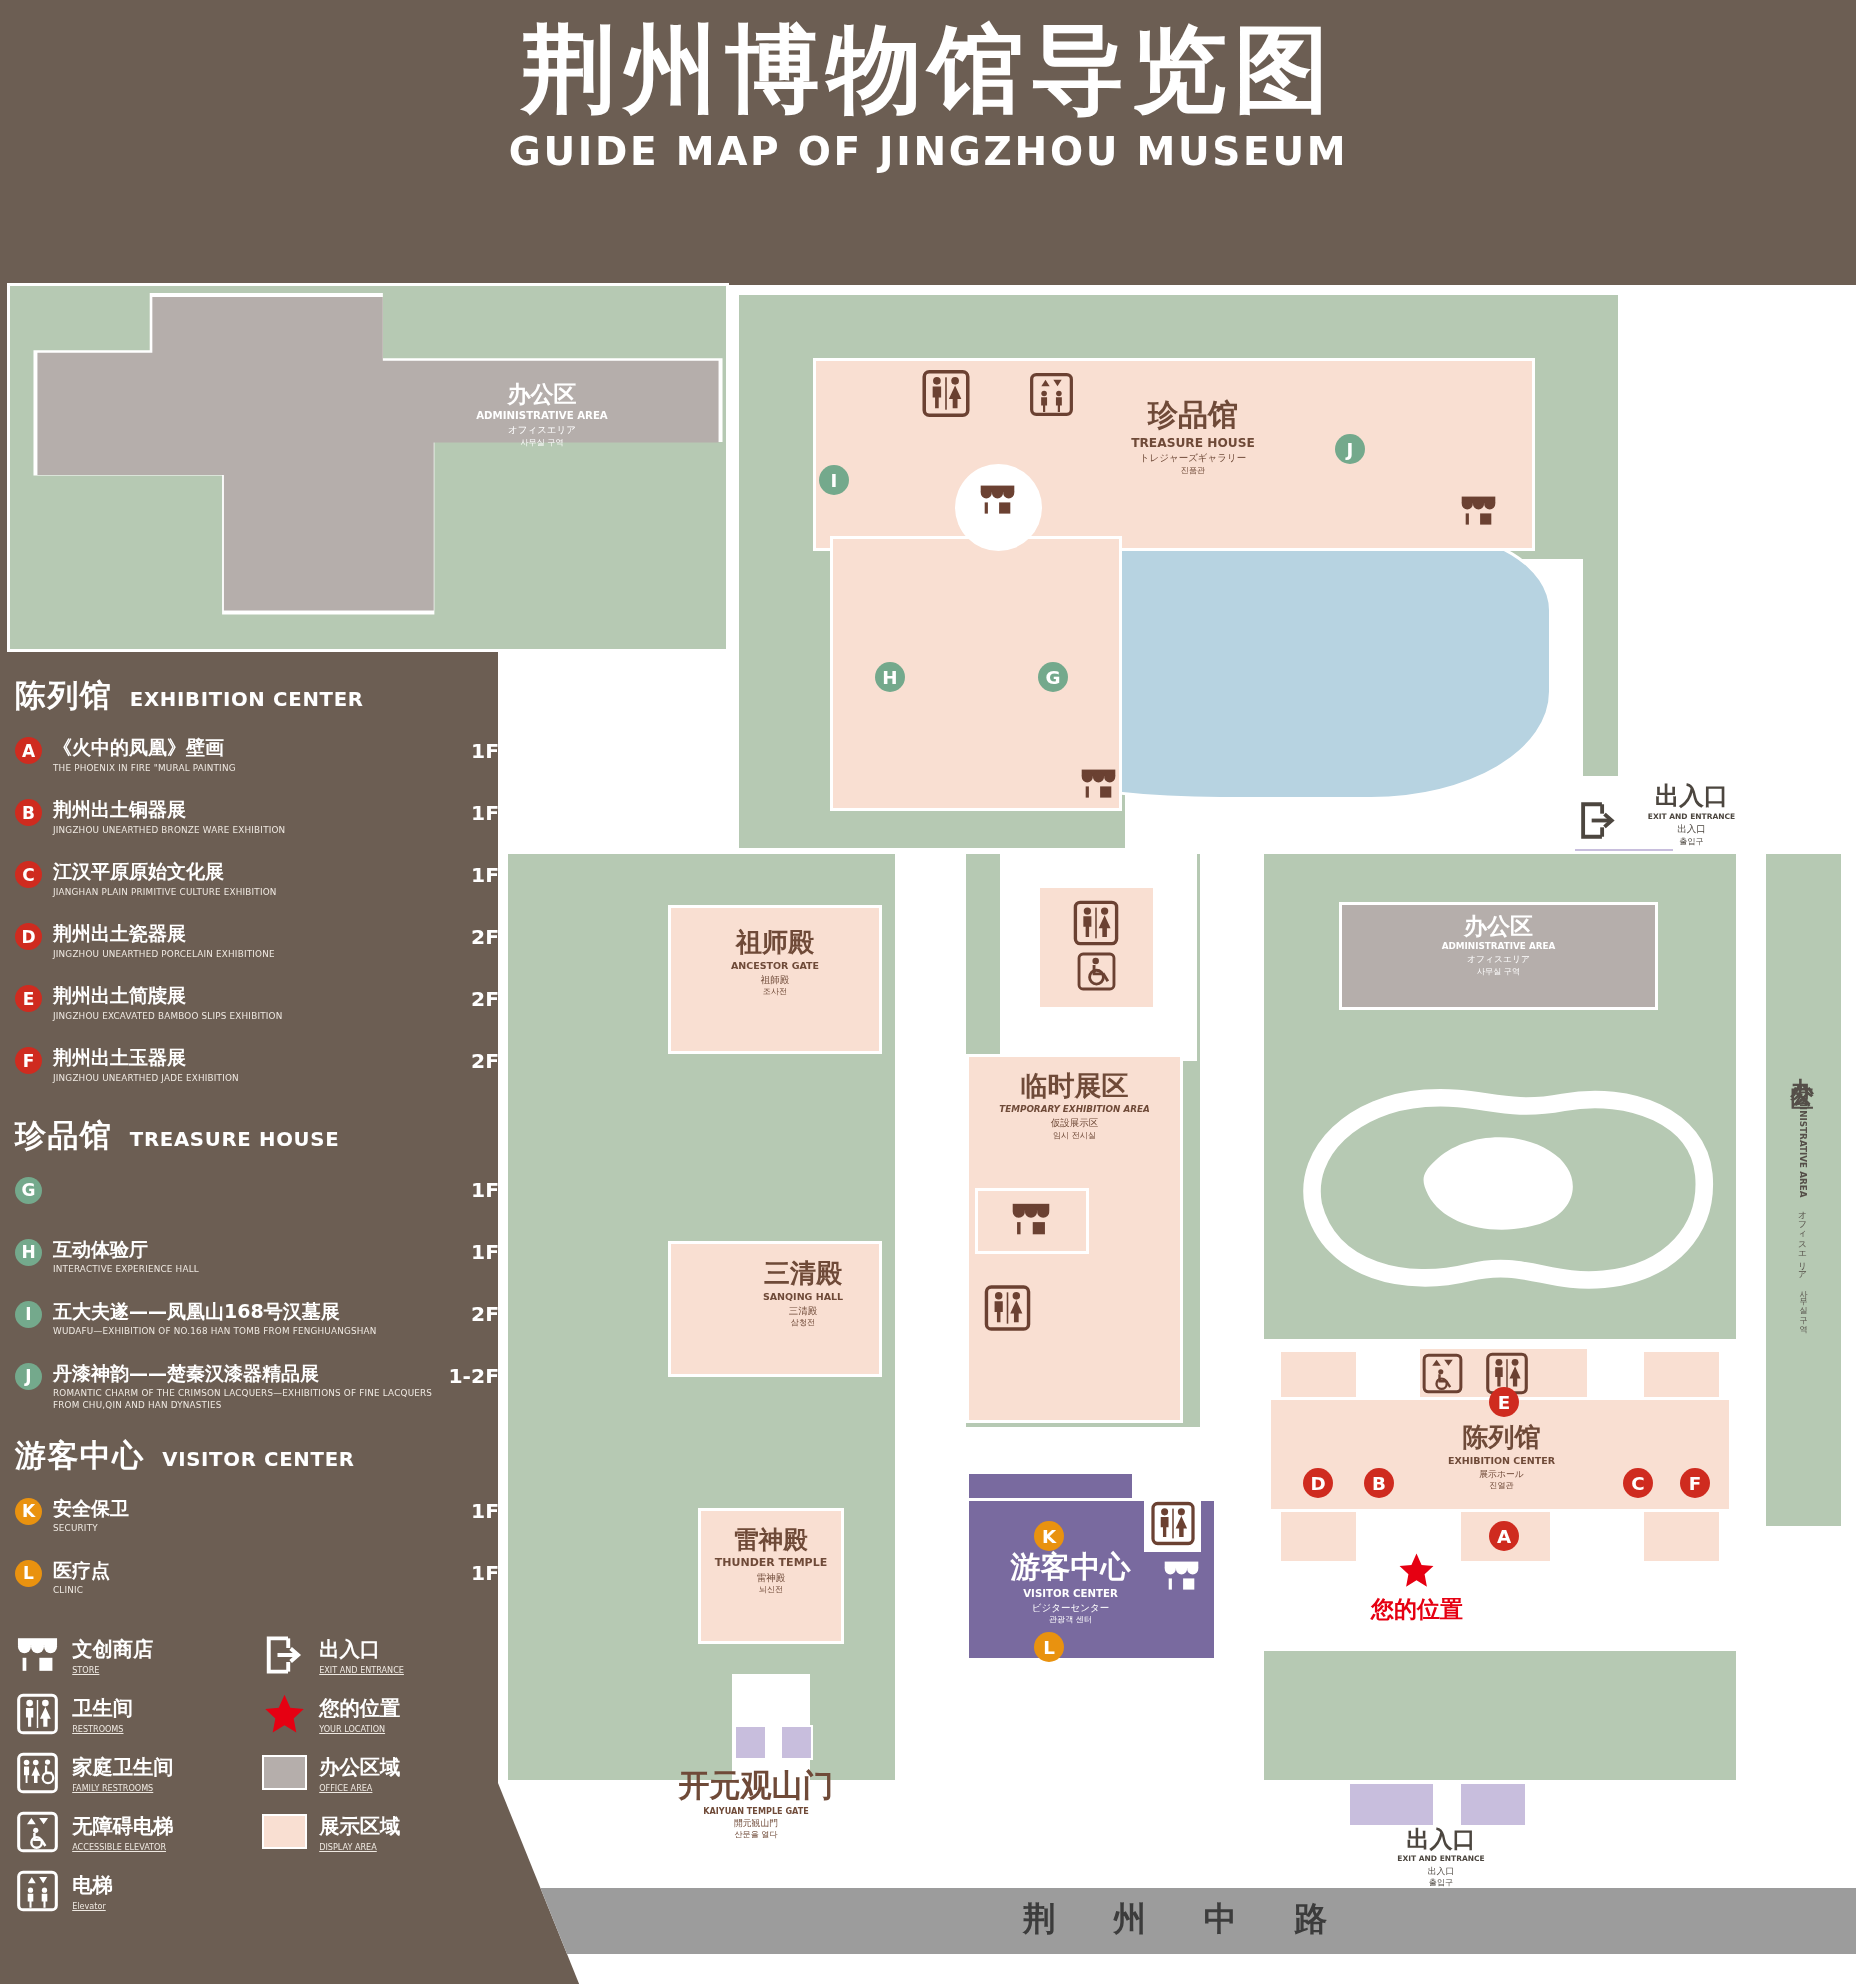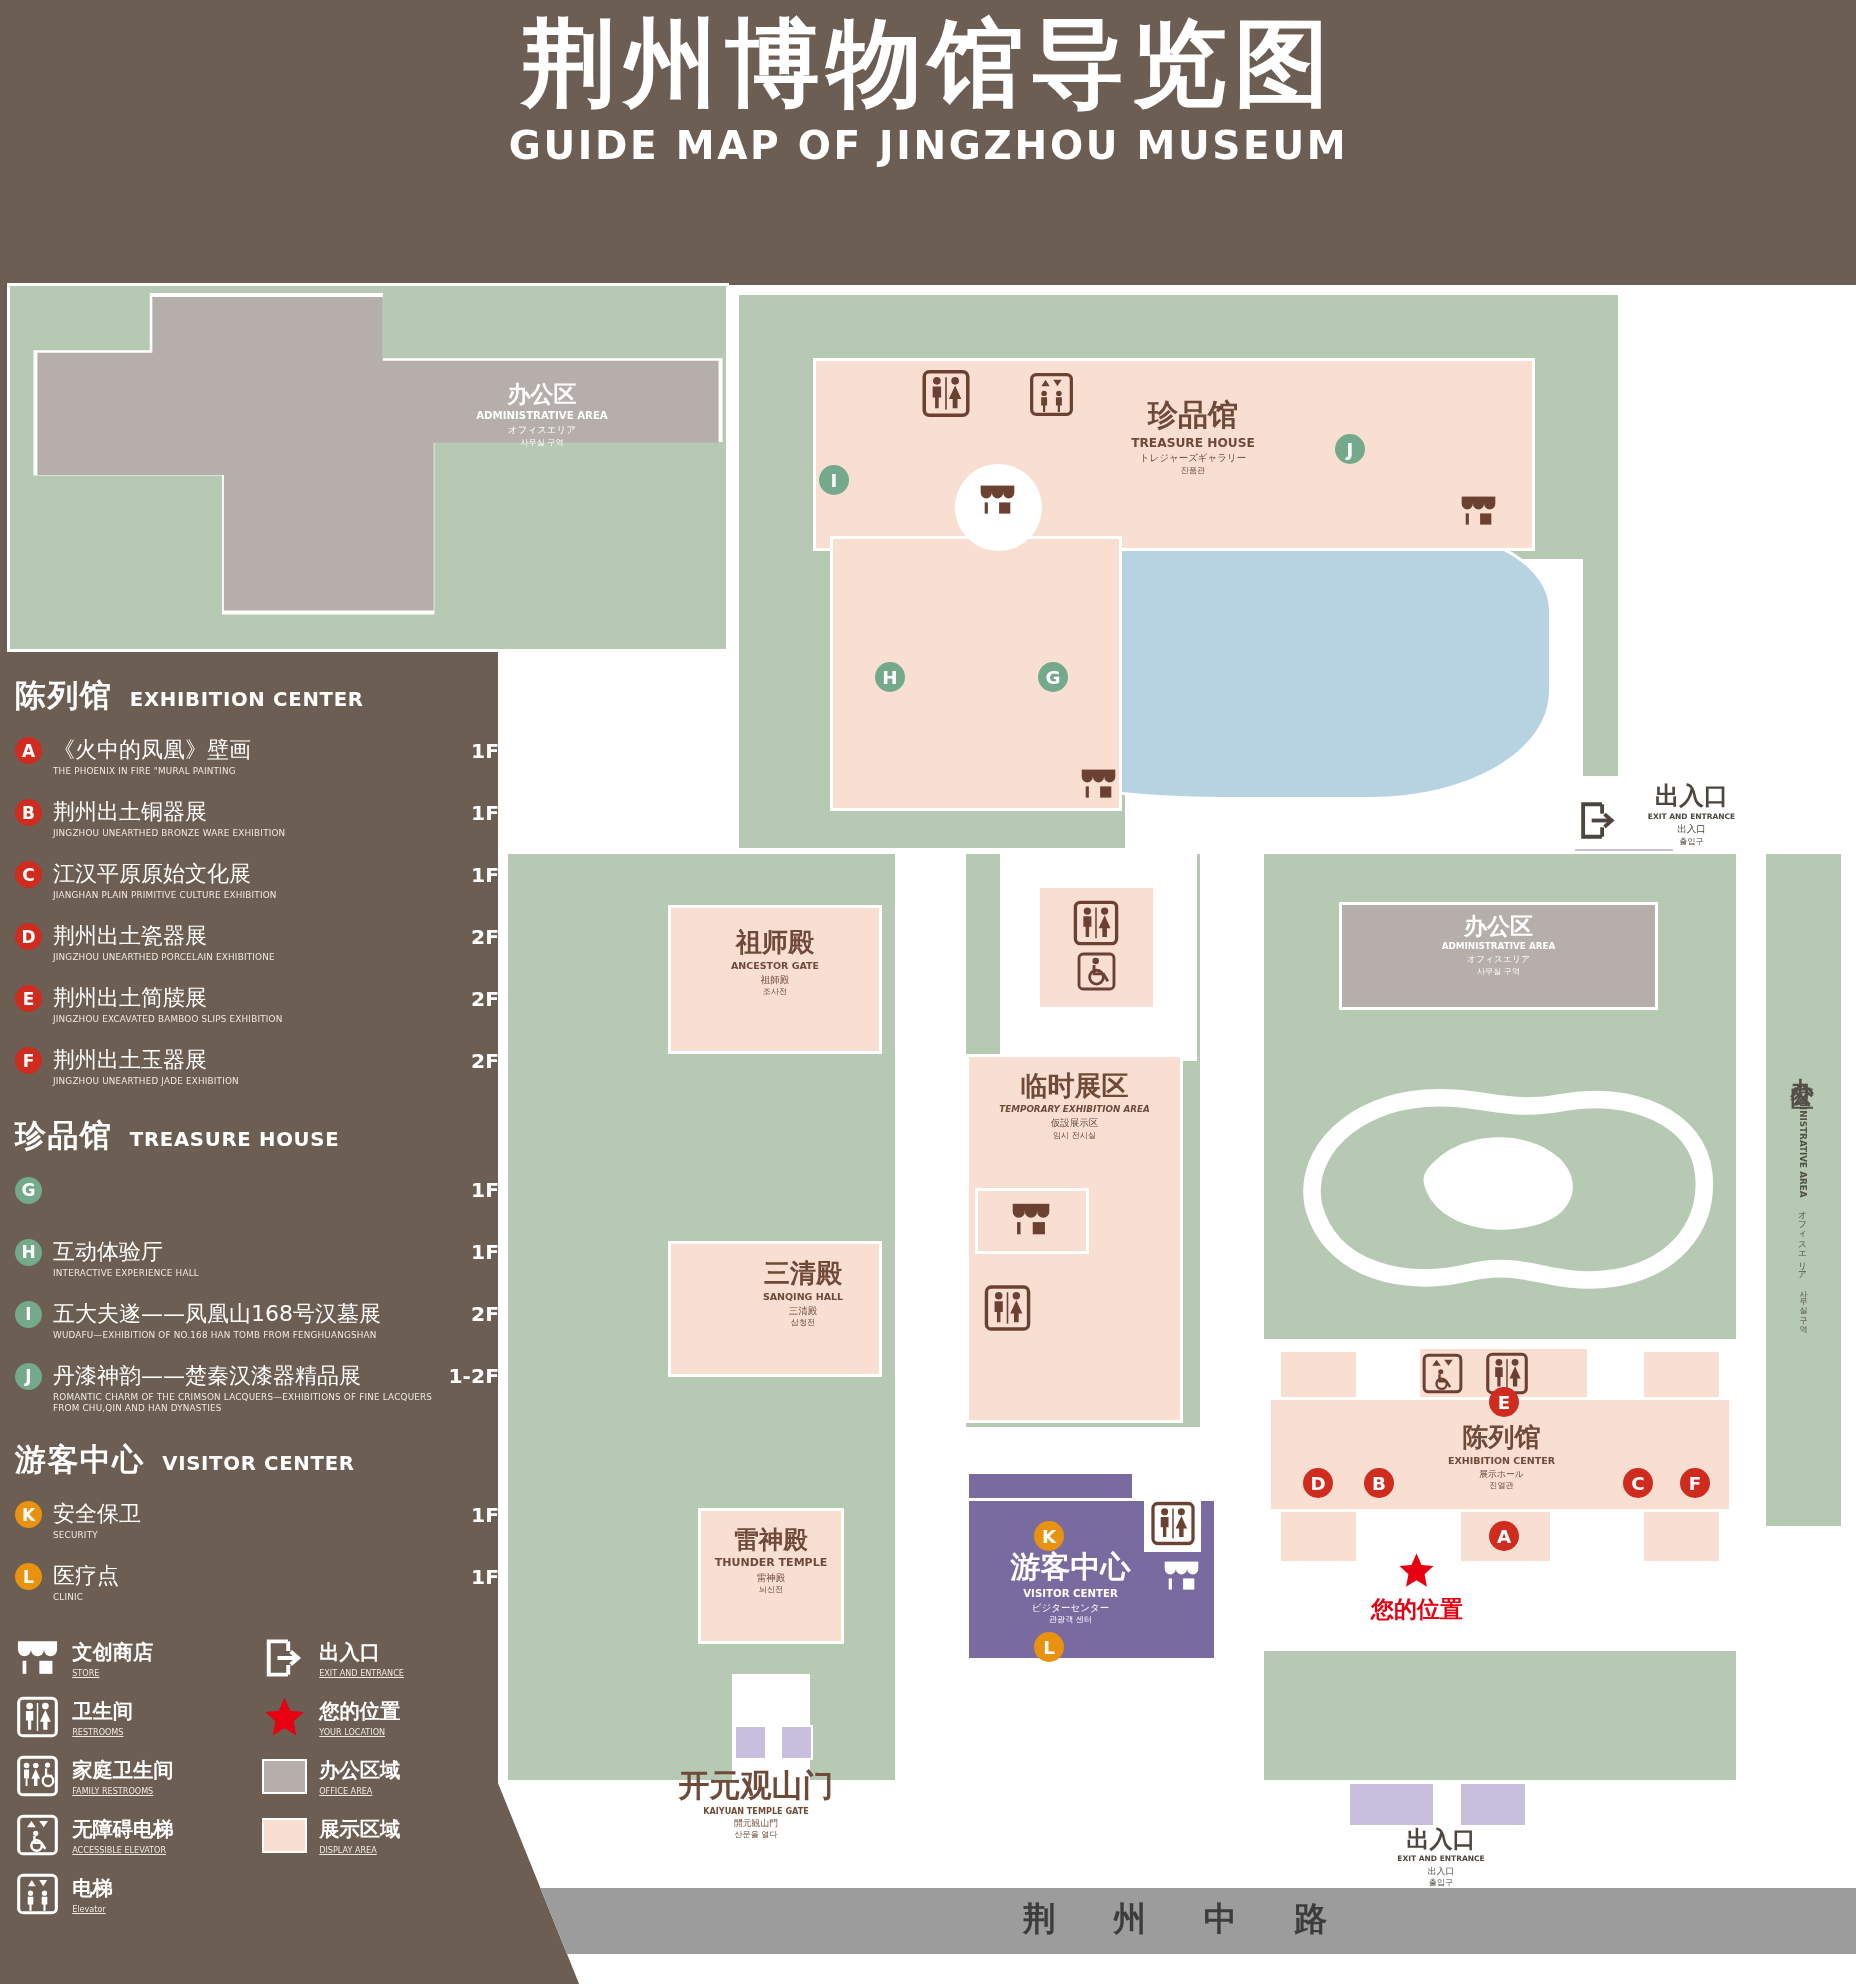--- a/index.html
+++ b/index.html
@@ -1,21 +1,21 @@
 <!DOCTYPE html>
 <html style="font-size:11px"><head>
 <meta charset="utf-8">
 <style>
   *{box-sizing:border-box;margin:0;padding:0;}
   body{background:#6c5e53;font-family:"DejaVu Sans","Liberation Sans",sans-serif;}
   .stage{position:relative;width:1857px;height:1985px;background:#6c5e53;overflow:hidden;}
   .abs{position:absolute;}
   
   .hdr{position:absolute;left:0;top:0;width:100%;text-align:center;color:#fff;}
-  .t-zh{font-size:95px;font-weight:bold;letter-spacing:6.8px;margin-top:10px;line-height:1.12;}
+  .t-zh{font-size:95px;font-weight:bold;letter-spacing:6.8px;margin-top:16px;line-height:1.12;}
   .t-en{font-size:39px;font-weight:bold;letter-spacing:2.7px;margin-top:6.8px;}
   
   .white{background:#fff;}
   .green{background:#b6c9b3;border:3.4px solid #fff;}
   .pink{background:#f9dfd2;border:3.4px solid #fff;}
   .gray{background:#b5aeab;border:3.4px solid #fff;}
   .purple{background:#796a9f;border:3.4px solid #fff;}
   .lav{background:#c8bedd;border:2.7px solid #fff;}
   .pond{background:#b7d3e1;border:3.4px solid #fff;border-radius:38% 22% 30% 45% / 45% 30% 40% 28%;}
   .circ{border-radius:50%;}
@@ -56,21 +56,21 @@
   .roadwrap{position:absolute;left:498px;top:1783px;width:1359px;height:202px;background:#fff;clip-path:polygon(0 0,100% 0,100% 100%,6% 100%);}
   .roadbar{position:absolute;left:0;right:0;top:105px;height:66px;background:#9c9c9c;}
   
   .sidebar{position:absolute;left:15px;top:675px;width:484px;color:#fff;}
   .s-head{display:flex;align-items:baseline;gap:17.6px;margin:24.4px 0 20.3px;}
   .s-head:first-child{margin-top:0;}
   .h-zh{font-size:31px;font-weight:bold;letter-spacing:1.4px;}
   .h-en{font-size:19.7px;font-weight:bold;letter-spacing:0.7px;}
   .s-item{display:flex;align-items:flex-start;gap:11px;min-height:43px;margin-bottom:19px;}
   .s-text{flex:1;}
-  .i-zh{font-size:22px;font-weight:normal;line-height:1.15;}
+  .i-zh{font-size:19px;font-weight:bold;line-height:1.15;}
   .i-en{font-size:8.8px;color:#efe9e2;margin-top:3.4px;letter-spacing:0.2px;line-height:1.3;}
   .i-fl{font-size:20.3px;font-weight:bold;margin-left:auto;padding-top:1.4px;}
   .lg-grid{display:grid;grid-template-columns:230px 1fr;column-gap:9.5px;row-gap:23px;margin-top:31px;gap:17px;}
   .lg-item{display:flex;align-items:center;gap:12.2px;}
   .licon{width:45px;height:42px;display:flex;align-items:center;justify-content:center;color:#fff;}
   .licon svg{width:100%;height:100%;}
   .swatch{width:45px;height:35px;border:2.7px solid #fff;}
   .l-zh{font-size:20.3px;font-weight:bold;}
   .l-en{font-size:8.1px;color:#efe9e2;margin-top:2px;text-decoration:underline;}
 </style>

